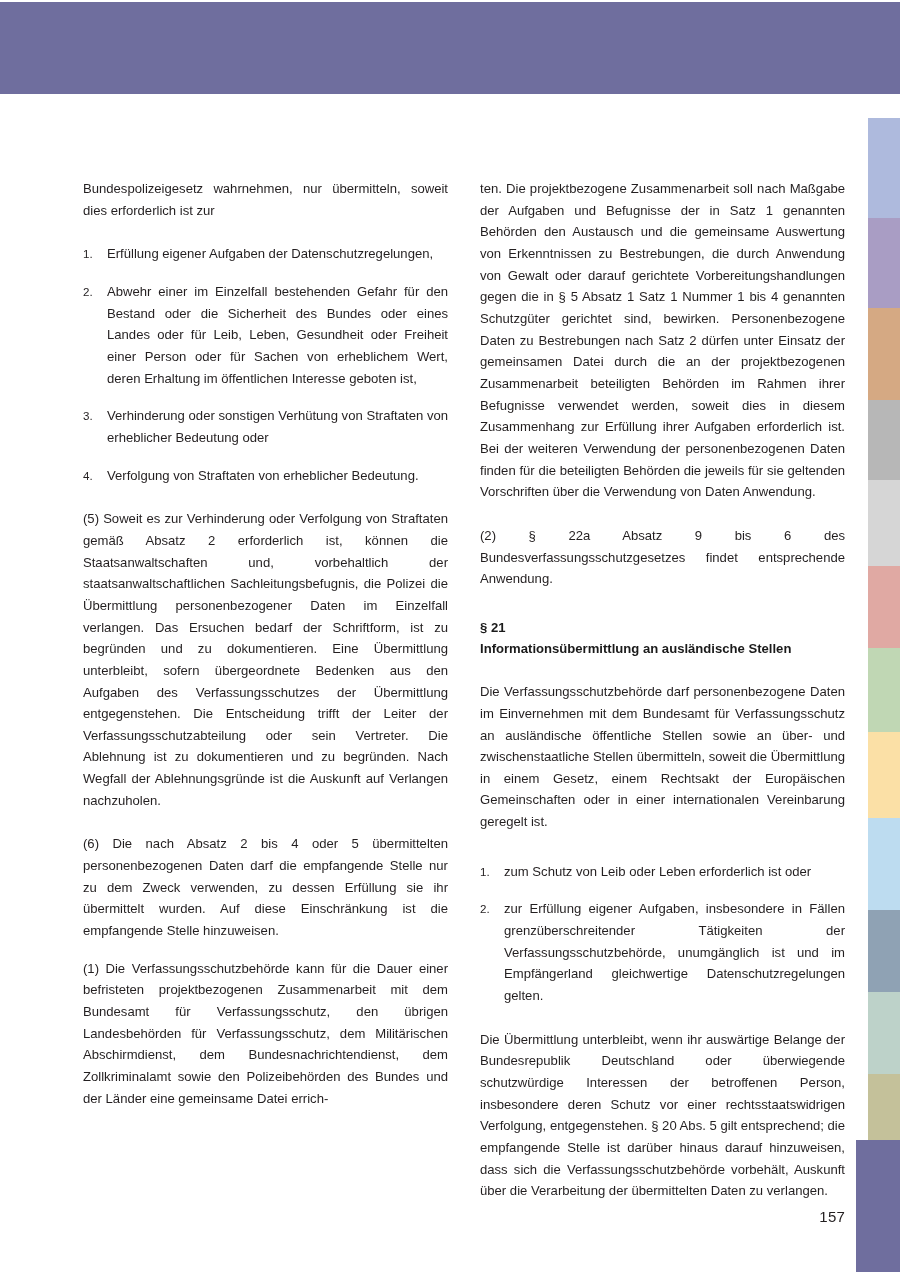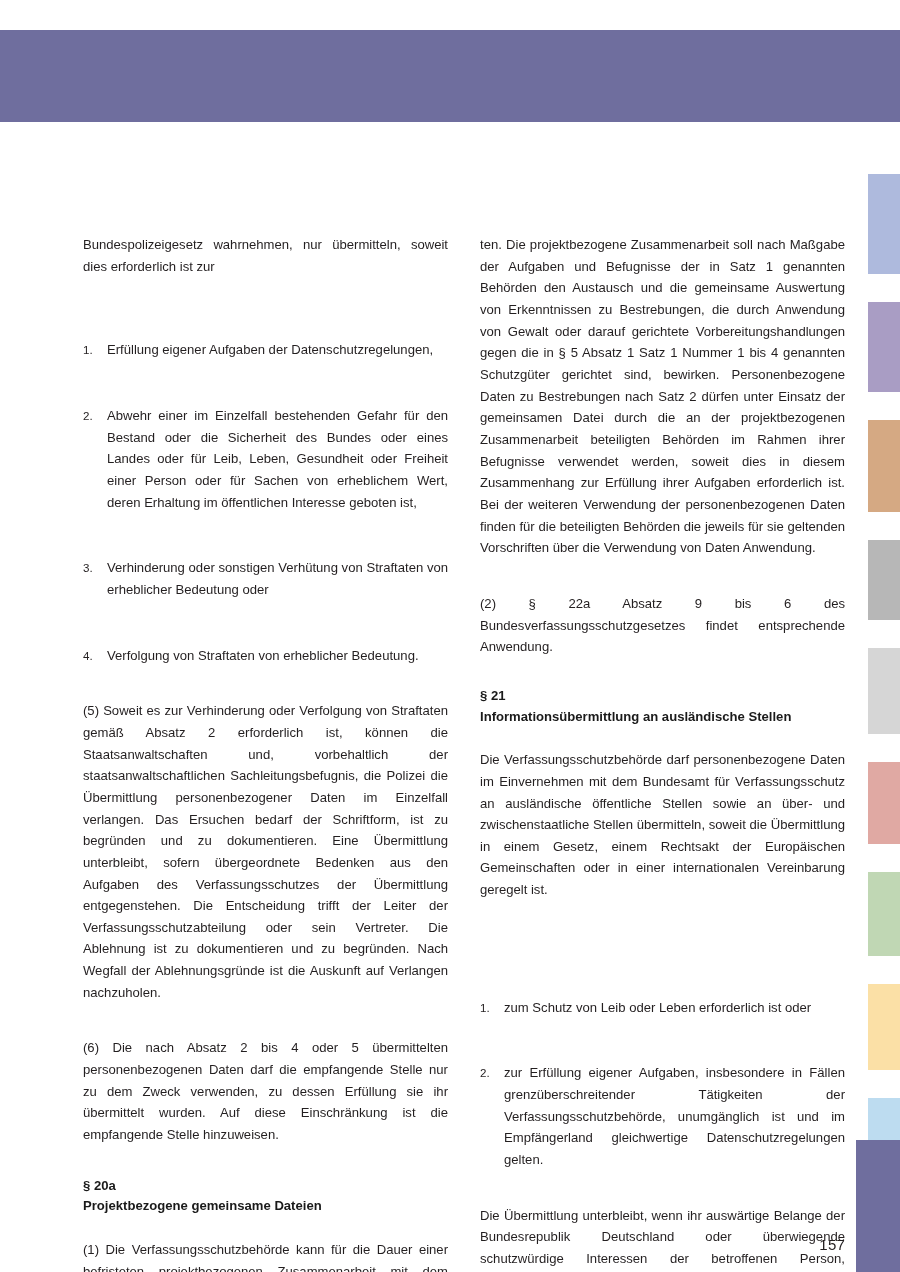--- a/index.html
+++ b/index.html
@@ -1,15 +1,15 @@
 <!DOCTYPE html>
 <html><head>
 <meta charset="utf-8">
 <style>
-  * { box-sizing: border-box; margin-top: 28px; }
+  * { box-sizing: border-box; }
   html, body {
     margin: 0; padding: 0;
     background: #ffffff;
   }
   body {
     width: 900px; height: 1272px;
     position: relative;
     overflow: hidden;
     font-family: "Liberation Sans", sans-serif;
   }
@@ -159,24 +159,20 @@
     </div>
 
     <div class="spacer-sm"></div>
 
     <p class="para">(5) Soweit es zur Verhinderung oder Verfolgung von Straftaten gemäß Absatz 2 erforderlich ist, können die Staatsanwaltschaften und, vorbehaltlich der staatsanwaltschaftlichen Sachleitungsbefugnis, die Polizei die Übermittlung personenbezogener Daten im Einzelfall verlangen. Das Ersuchen bedarf der Schriftform, ist zu begründen und zu dokumentieren. Eine Übermittlung unterbleibt, sofern übergeordnete Bedenken aus den Aufgaben des Verfassungsschutzes der Übermittlung entgegenstehen. Die Entscheidung trifft der Leiter der Verfassungsschutzabteilung oder sein Vertreter. Die Ablehnung ist zu dokumentieren und zu begründen. Nach Wegfall der Ablehnungsgründe ist die Auskunft auf Verlangen nachzuholen.</p>
 
     <div class="spacer-sm"></div>
 
     <p class="para">(6) Die nach Absatz 2 bis 4 oder 5 übermittelten personenbezogenen Daten darf die empfangende Stelle nur zu dem Zweck verwenden, zu dessen Erfüllung sie ihr übermittelt wurden. Auf diese Einschränkung ist die empfangende Stelle hinzuweisen.</p>
 
-    <div class="sec-head-wrap">
-      <div class="sec-head">§ 20a</div>
-      <div class="sec-head">Projektbezogene gemeinsame Dateien</div>
-    </div>
 
     <p class="para last">(1) Die Verfassungsschutzbehörde kann für die Dauer einer befristeten projektbezogenen Zusammenarbeit mit dem Bundesamt für Verfassungsschutz, den übrigen Landesbehörden für Verfassungsschutz, dem Militärischen Abschirmdienst, dem Bundesnachrichtendienst, dem Zollkriminalamt sowie den Polizeibehörden des Bundes und der Länder eine gemeinsame Datei errich-</p>
   </div>
 
   <div class="column">
 
     <p class="para">ten. Die projektbezogene Zusammenarbeit soll nach Maßgabe der Aufgaben und Befugnisse der in Satz 1 genannten Behörden den Austausch und die gemeinsame Auswertung von Erkenntnissen zu Bestrebungen, die durch Anwendung von Gewalt oder darauf gerichtete Vorbereitungshandlungen gegen die in § 5 Absatz 1 Satz 1 Nummer 1 bis 4 genannten Schutzgüter gerichtet sind, bewirken. Personenbezogene Daten zu Bestrebungen nach Satz 2 dürfen unter Einsatz der gemeinsamen Datei durch die an der projektbezogenen Zusammenarbeit beteiligten Behörden im Rahmen ihrer Befugnisse verwendet werden, soweit dies in diesem Zusammenhang zur Erfüllung ihrer Aufgaben erforderlich ist. Bei der weiteren Verwendung der personenbezogenen Daten finden für die beteiligten Behörden die jeweils für sie geltenden Vorschriften über die Verwendung von Daten Anwendung.</p>
 
     <div class="spacer-sm"></div>
 

